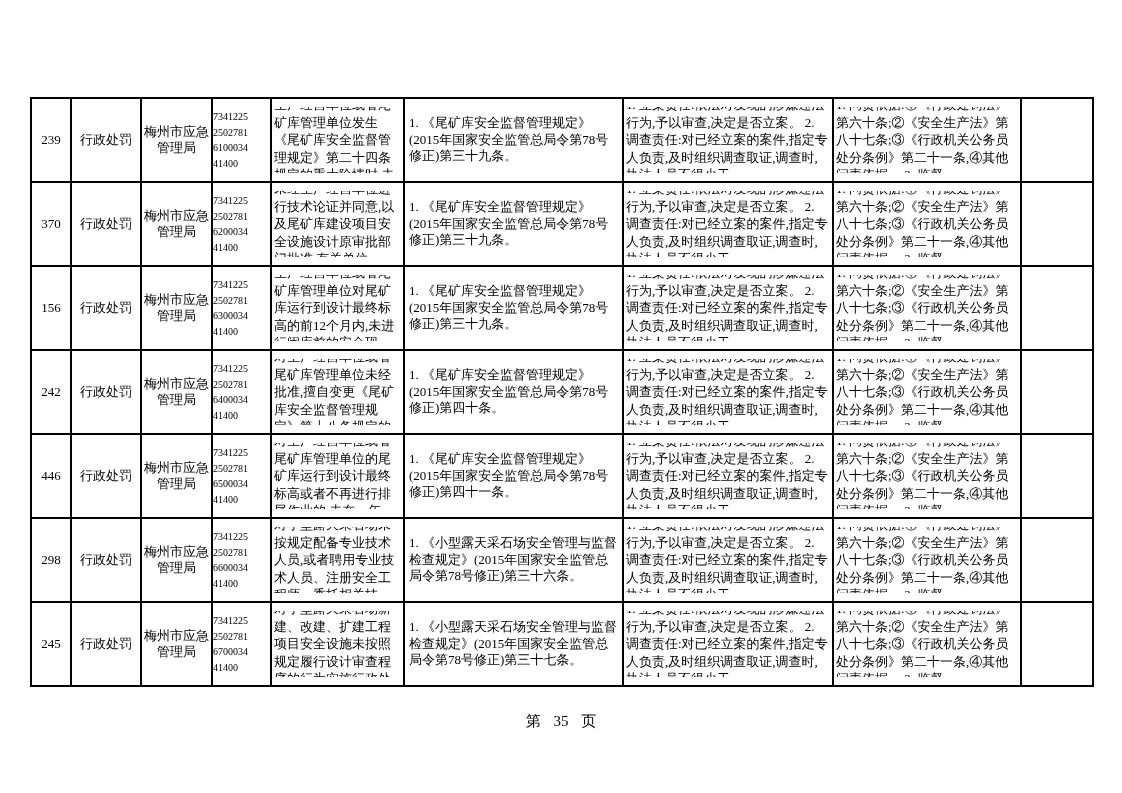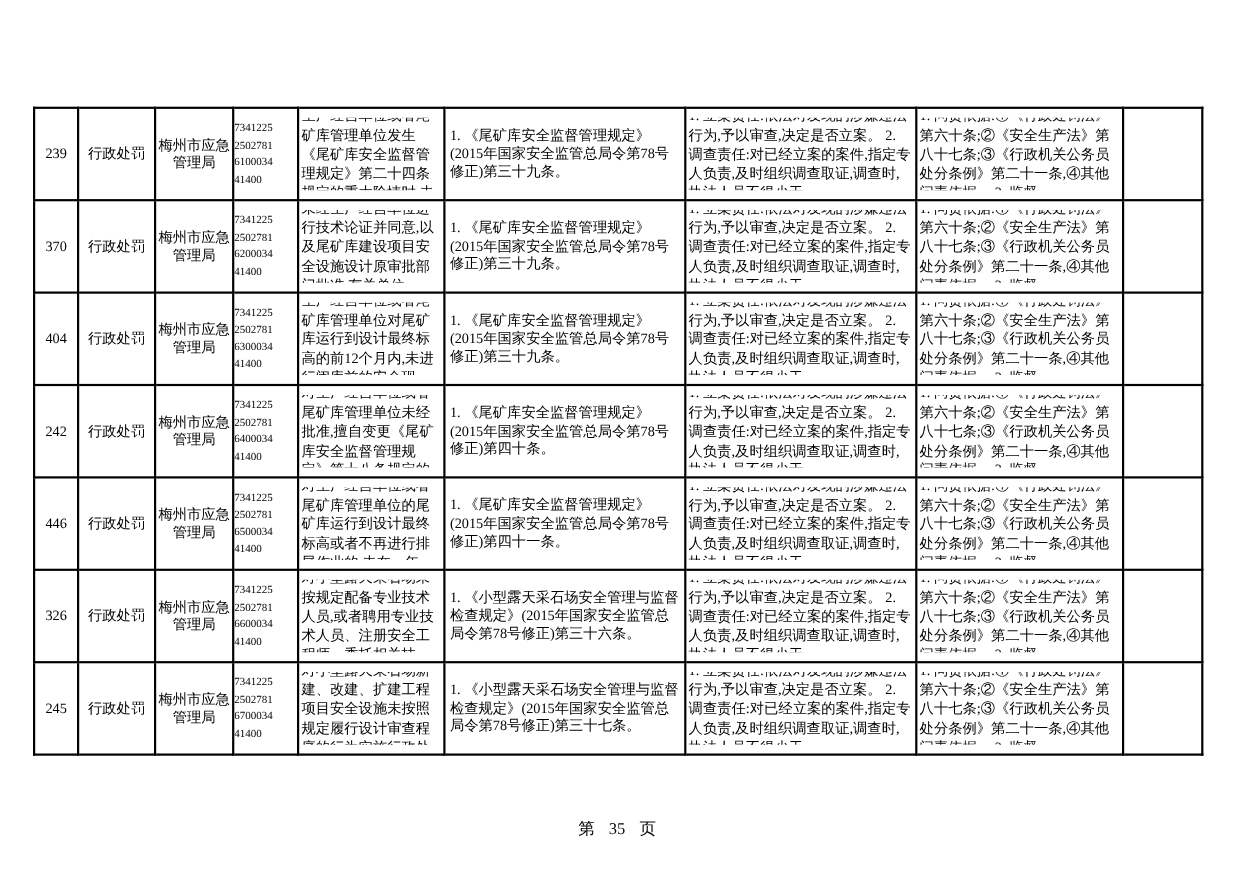--- a/index.html
+++ b/index.html
@@ -30,21 +30,21 @@
   .clipbox { position:relative; height:66px; overflow:hidden; }
   .clipinner {
     position:absolute; top:50%; left:0; right:0; transform:translateY(-50%);
     font-size:13px; line-height:17.5px; padding:0 2px; text-align:left;
   }
   .fitbox { height:82px; display:flex; align-items:center; overflow:hidden; }
   .fitinner {
     font-size:13px; line-height:16.5px; padding:0 4px; width:100%; text-align:left;
   }
   .page-footer {
-    position:absolute; left:0; top:744px; width:1122px; text-align:center;
+    position:absolute; left:0; top:712px; width:1122px; text-align:center;
     font-size:15px; word-spacing:9px;
   }
 </style>
 </head>
 <body>
 
 <table class="doc-table">
   <colgroup>
     <col style="width:40px">
       <col style="width:70px">
@@ -114,21 +114,21 @@
         </td>
     <td>
           <div class="clipbox">
             <div class="clipinner">1. 问责依据:①《行政处罚法》第六十条;②《安全生产法》第八十七条;③《行政机关公务员处分条例》第二十一条,④其他问责依据。 2. 监督</div>
           </div>
         </td>
     <td class="c-note"></td>
   </tr>
 
   <tr class="drow">
-    <td class="c-seq">404</td>
+    <td class="c-seq">156</td>
     <td class="c-type">行政处罚</td>
     <td class="c-dept">梅州市应急管理局</td>
     <td class="c-code">7341225
 2502781
 6300034
 41400</td>
     <td>
           <div class="clipbox">
             <div class="clipinner">生产经营单位或者尾矿库管理单位对尾矿库运行到设计最终标高的前12个月内,未进行闭库前的安全现</div>
           </div>
@@ -207,21 +207,21 @@
         </td>
     <td>
           <div class="clipbox">
             <div class="clipinner">1. 问责依据:①《行政处罚法》第六十条;②《安全生产法》第八十七条;③《行政机关公务员处分条例》第二十一条,④其他问责依据。 2. 监督</div>
           </div>
         </td>
     <td class="c-note"></td>
   </tr>
 
   <tr class="drow">
-    <td class="c-seq">326</td>
+    <td class="c-seq">298</td>
     <td class="c-type">行政处罚</td>
     <td class="c-dept">梅州市应急管理局</td>
     <td class="c-code">7341225
 2502781
 6600034
 41400</td>
     <td>
           <div class="clipbox">
             <div class="clipinner">对小型露天采石场未按规定配备专业技术人员,或者聘用专业技术人员、注册安全工程师、委托相关技</div>
           </div>

